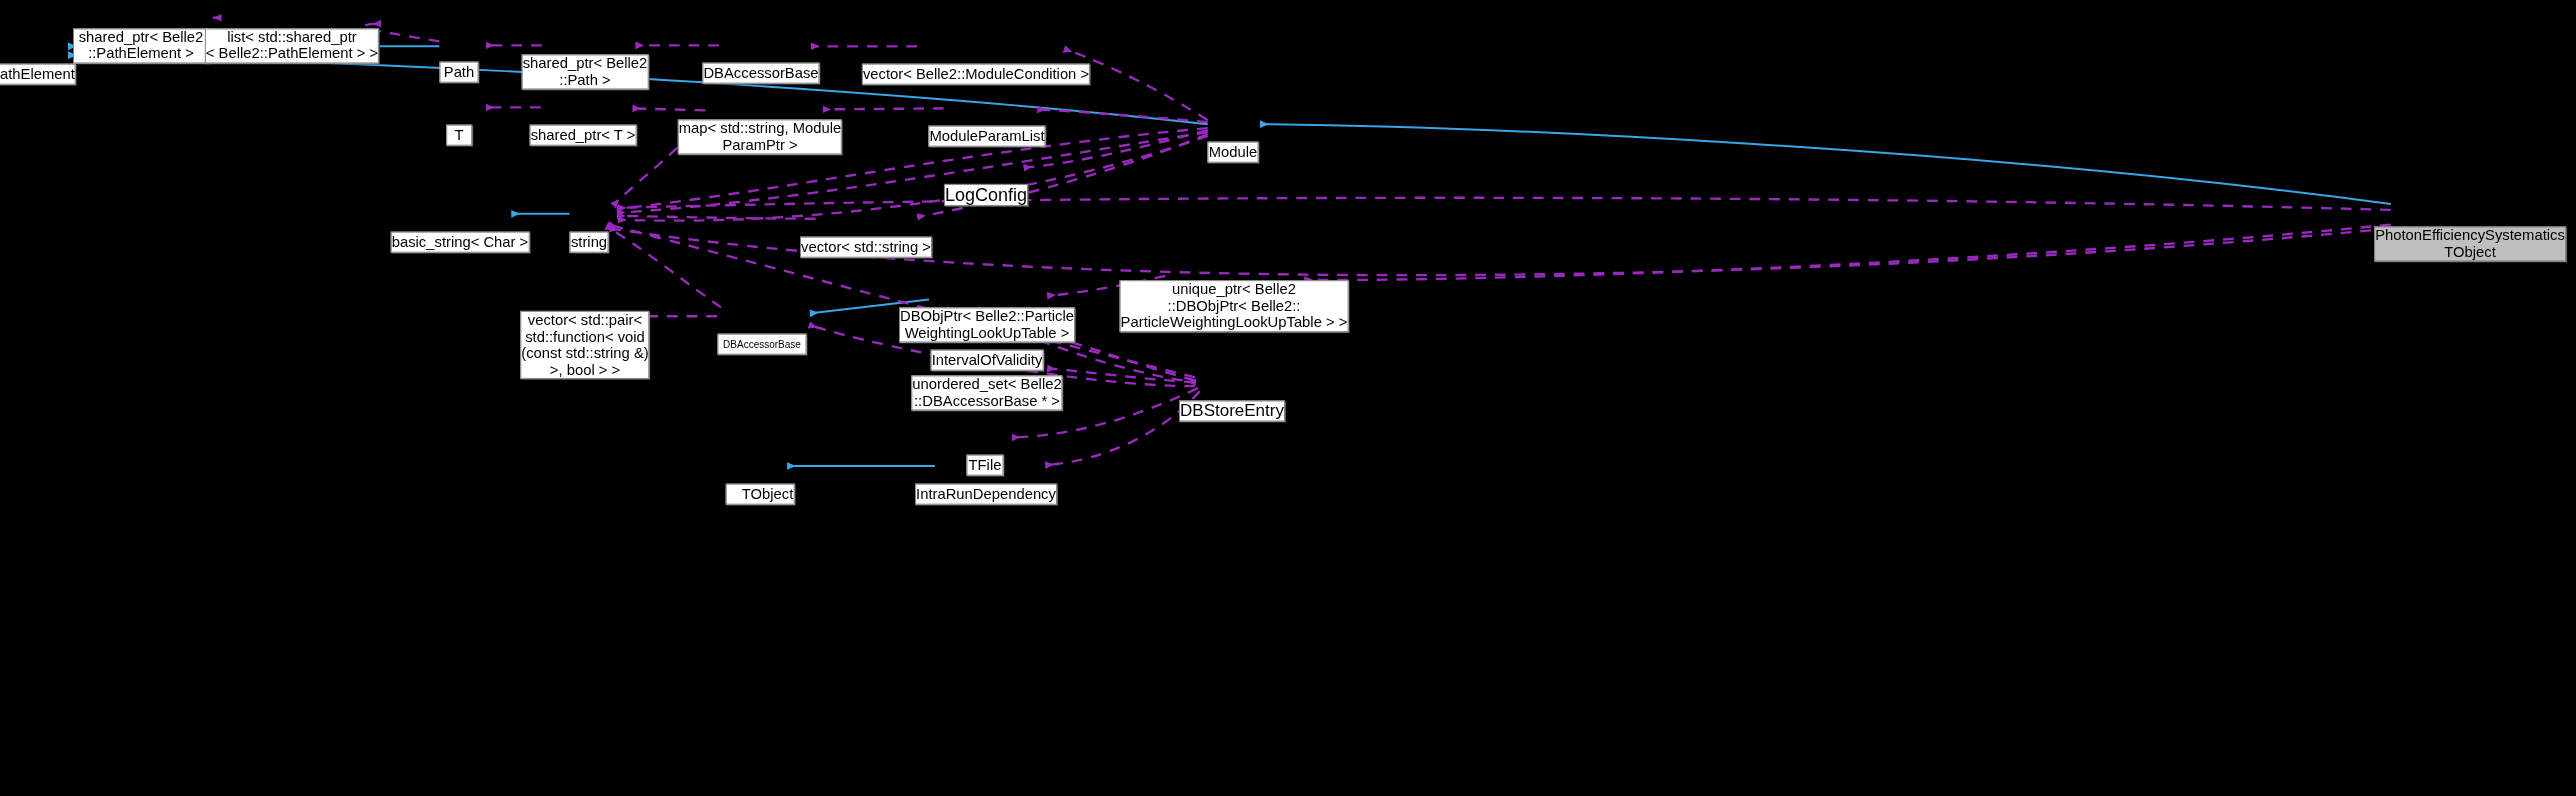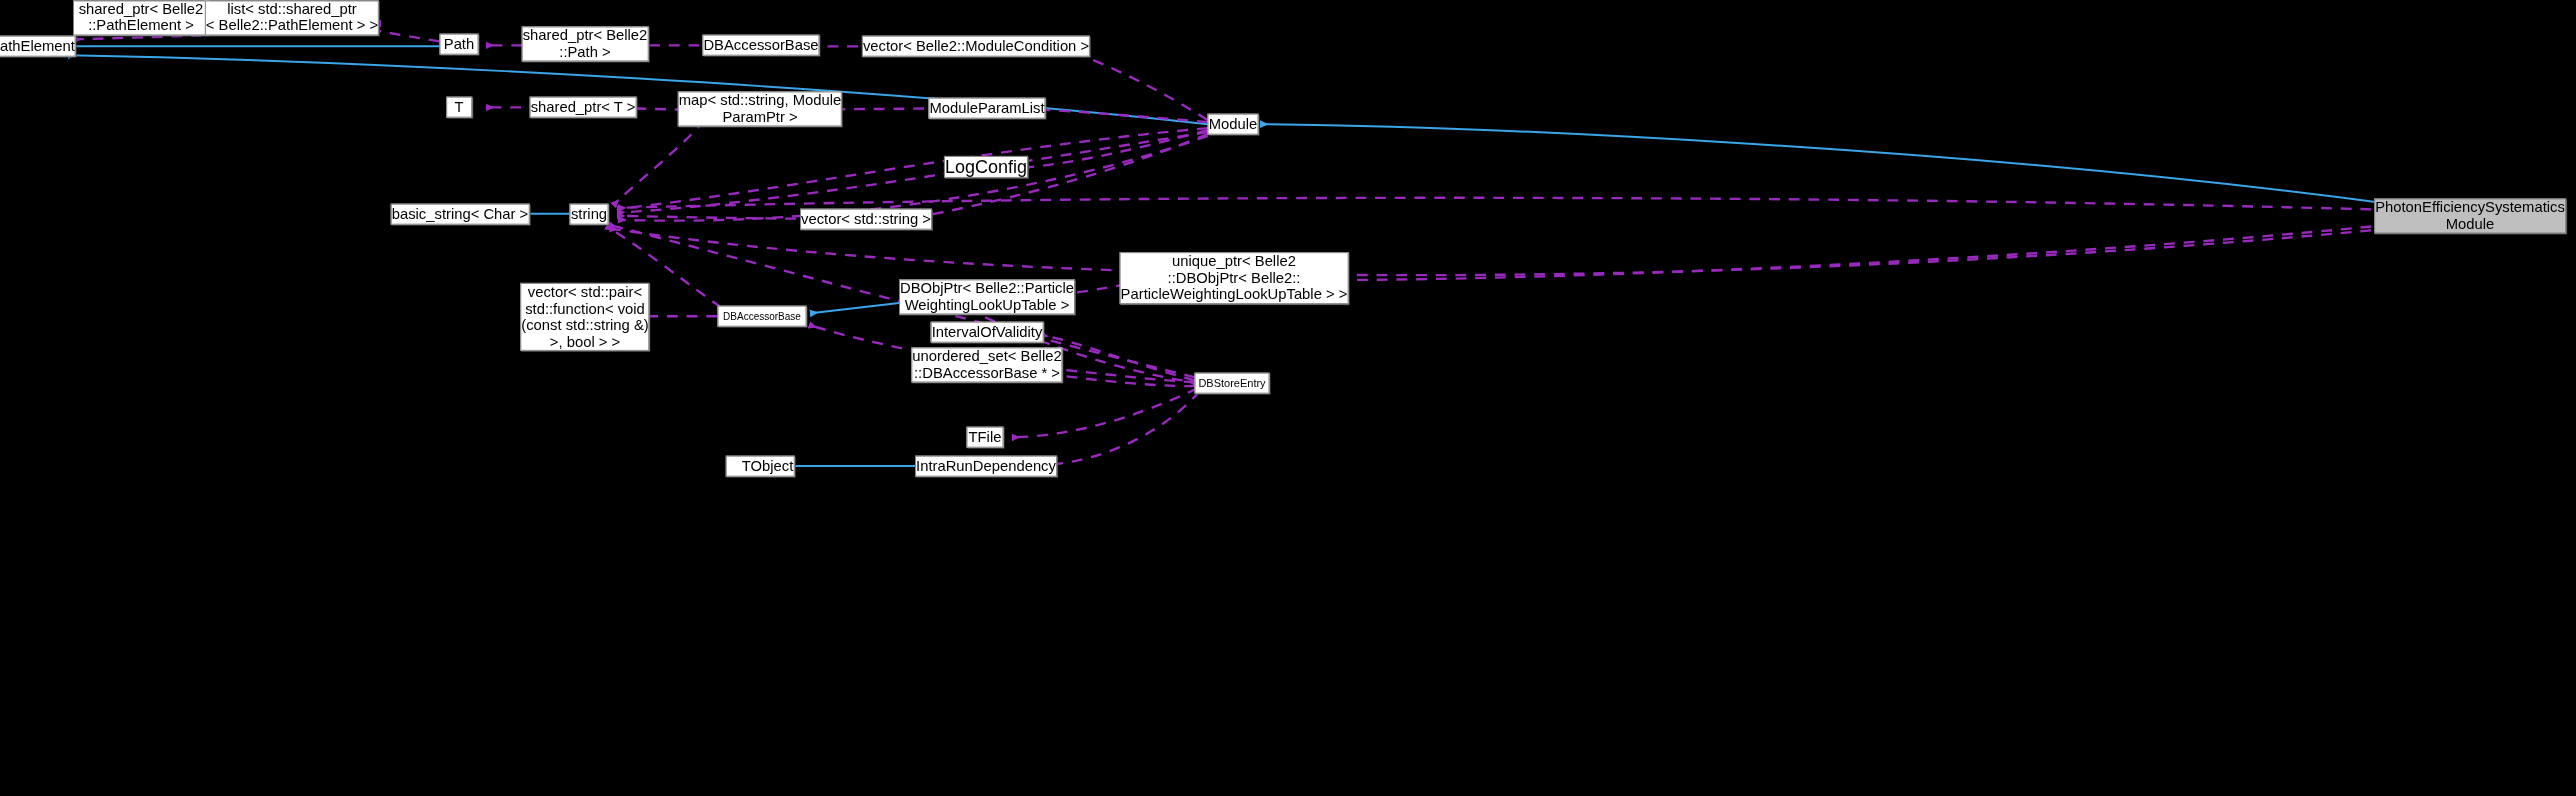--- a/index.html
+++ b/index.html
@@ -30,20 +30,21 @@
     color: #000000;
     font-size: 14.8px;
     line-height: 1.12;
     text-align: center;
     display: flex;
     align-items: center;
     justify-content: center;
     white-space: pre;
     transform: translate(-50%, -50%);
     box-shadow: 1px 1px 0 #4d4d4d;
+    margin-top: 28px;
   }
   .node.highlight {
     background: #bfbfbf;
     border: 1px solid #808080;
   }
 </style>
 </head>
 <body>
 
 <div id="diagram-root">
@@ -153,33 +154,33 @@
       <div class="node" style="left: 583px; top: 107px; min-width: 85px; min-height: 20.7px; font-size: 14.8px; text-align: center;">shared_ptr&lt; T &gt;</div>
       <div class="node" style="left: 760px; top: 109px; min-width: 110px; min-height: 35px;">map&lt; std::string, Module
 ParamPtr &gt;</div>
       <div class="node" style="left: 987px; top: 108px; min-width: 87px; min-height: 20.7px; font-size: 14.8px;">ModuleParamList</div>
       <div class="node" style="left: 1233px; top: 124px; min-width: 51px; min-height: 20.7px; font-size: 14.8px;">Module</div>
       <div class="node" style="left: 986px; top: 167px; min-width: 59px; min-height: 20.7px; font-size: 18px;">LogConfig</div>
       <div class="node" style="left: 460px; top: 214px; min-width: 99px; min-height: 20.7px; font-size: 14.8px;">basic_string&lt; Char &gt;</div>
       <div class="node" style="left: 589px; top: 214px; min-width: 39px; min-height: 20.7px; font-size: 14.8px;">string</div>
       <div class="node" style="left: 866px; top: 219px; min-width: 100px; min-height: 20.7px; font-size: 14.8px;">vector&lt; std::string &gt;</div>
       <div class="node highlight" style="left: 2470px; top: 216px; min-width: 158px; min-height: 35px;">PhotonEfficiencySystematics
-Module</div>
+TObject</div>
       <div class="node" style="left: 1234px; top: 278px; min-width: 138px; min-height: 47px;">unique_ptr&lt; Belle2
 ::DBObjPtr&lt; Belle2::
 ParticleWeightingLookUpTable &gt; &gt;</div>
       <div class="node" style="left: 585px; top: 317px; min-width: 83px; min-height: 57px;">vector&lt; std::pair&lt;
 std::function&lt; void
 (const std::string &amp;)
 &gt;, bool &gt; &gt;</div>
       <div class="node" style="left: 987px; top: 297px; min-width: 116px; min-height: 35px;">DBObjPtr&lt; Belle2::Particle
 WeightingLookUpTable &gt;</div>
       <div class="node" style="left: 762px; top: 316px; min-width: 89px; min-height: 20.7px; font-size: 10px;">DBAccessorBase</div>
       <div class="node" style="left: 987px; top: 332px; min-width: 87px; min-height: 20.7px; font-size: 14.8px;">IntervalOfValidity</div>
       <div class="node" style="left: 987px; top: 365px; min-width: 102px; min-height: 35px;">unordered_set&lt; Belle2
 ::DBAccessorBase * &gt;</div>
-      <div class="node" style="left: 1232px; top: 383px; min-width: 75px; min-height: 20.7px; font-size: 11px;">DBStoreEntry</div>
+      <div class="node" style="left: 1232px; top: 383px; min-width: 75px; min-height: 20.7px; font-size: 17px;">DBStoreEntry</div>
       <div class="node" style="left: 985px; top: 437px; min-width: 37px; min-height: 20.7px; font-size: 14.8px;">TFile</div>
       <div class="node" style="left: 760px; top: 466px; min-width: 49px; min-height: 20.7px; font-size: 14.8px; padding-left: 15px;">TObject</div>
       <div class="node" style="left: 986px; top: 466px; min-width: 102px; min-height: 20.7px; font-size: 14.8px;">IntraRunDependency</div>
     </div>
 </div>
 
 
 </body></html>

